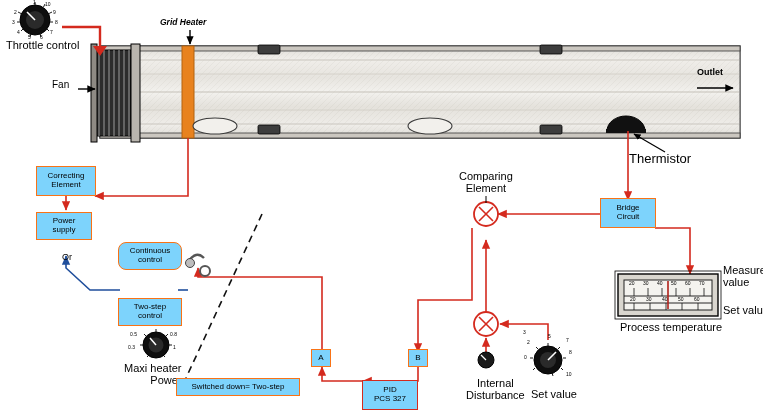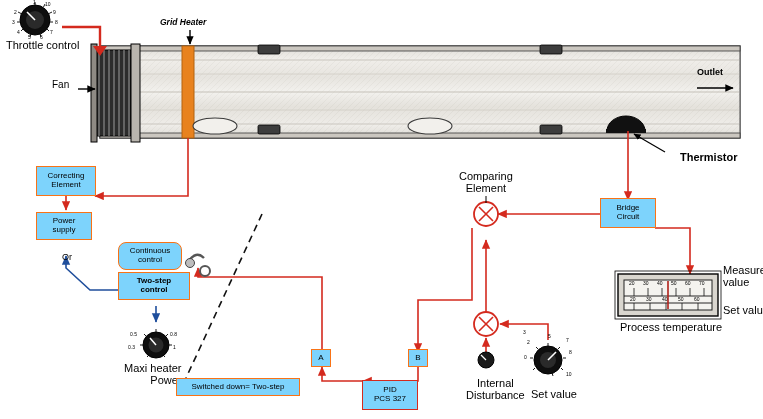--- a/index.html
+++ b/index.html
@@ -267,21 +267,21 @@
     </g>
     <line x1="668" y1="281" x2="668" y2="309" stroke="#b02018" stroke-width="1.6"></line>
     <rect x="615" y="271" width="106" height="48" fill="none" stroke="#000" stroke-width="0.8"></rect>
   </g>
 </svg>
 
 <div class="lbl" style="left:6px;top:40px;">Throttle control</div>
 <div class="lbl" style="left:52px;top:80px;font-size:10px;">Fan</div>
 <div class="lbl" style="left:160px;top:18px;font-weight:bold;font-size:8.5px;font-style:italic;">Grid Heater</div>
 <div class="lbl" style="left:697px;top:68px;font-weight:bold;font-size:9px;">Outlet</div>
-<div class="lbl" style="left:680px;top:152px;font-weight:bold;font-size:11px;">Thermistor</div>
+<div class="lbl" style="left:629px;top:152px;font-weight:normal;font-size:13px;">Thermistor</div>
 <div class="lbl" style="left:459px;top:171px;text-align:center;">Comparing
 Element</div>
 <div class="lbl" style="left:723px;top:265px;">Measured
 value</div>
 <div class="lbl" style="left:723px;top:305px;">Set value</div>
 <div class="lbl" style="left:620px;top:322px;">Process temperature</div>
 <div class="lbl" style="left:466px;top:378px;text-align:center;">Internal
 Disturbance</div>
 <div class="lbl" style="left:531px;top:389px;">Set value</div>
 <div class="lbl" style="left:124px;top:363px;text-align:right;">Maxi heater
@@ -323,21 +323,21 @@
 <div class="lbl" style="left:662px;top:297px;font-size:5px;">40</div>
 <div class="lbl" style="left:678px;top:297px;font-size:5px;">50</div>
 <div class="lbl" style="left:694px;top:297px;font-size:5px;">60</div>
 
 <div class="boxlbl" style="left:36px;top:166px;width:60px;height:30px;">Correcting
 Element</div>
 <div class="boxlbl" style="left:36px;top:212px;width:56px;height:28px;">Power
 supply</div>
 <div class="boxlbl" style="left:118px;top:242px;width:64px;height:28px;border-radius:8px;">Continuous
 control</div>
-<div class="boxlbl" style="left:118px;top:272px;width:72px;height:28px;font-weight:bold;">Two-step
+<div class="boxlbl" style="left:118px;top:298px;width:64px;height:28px;">Two-step
 control</div>
 <div class="boxlbl" style="left:600px;top:198px;width:56px;height:30px;">Bridge
 Circuit</div>
 <div class="boxlbl redbox" style="left:362px;top:380px;width:56px;height:30px;">PID
 PCS 327</div>
 <div class="boxlbl" style="left:311px;top:349px;width:20px;height:18px;">A</div>
 <div class="boxlbl" style="left:408px;top:349px;width:20px;height:18px;">B</div>
 <div class="boxlbl" style="left:176px;top:378px;width:124px;height:18px;">Switched down= Two-step</div>
 
 </div>

